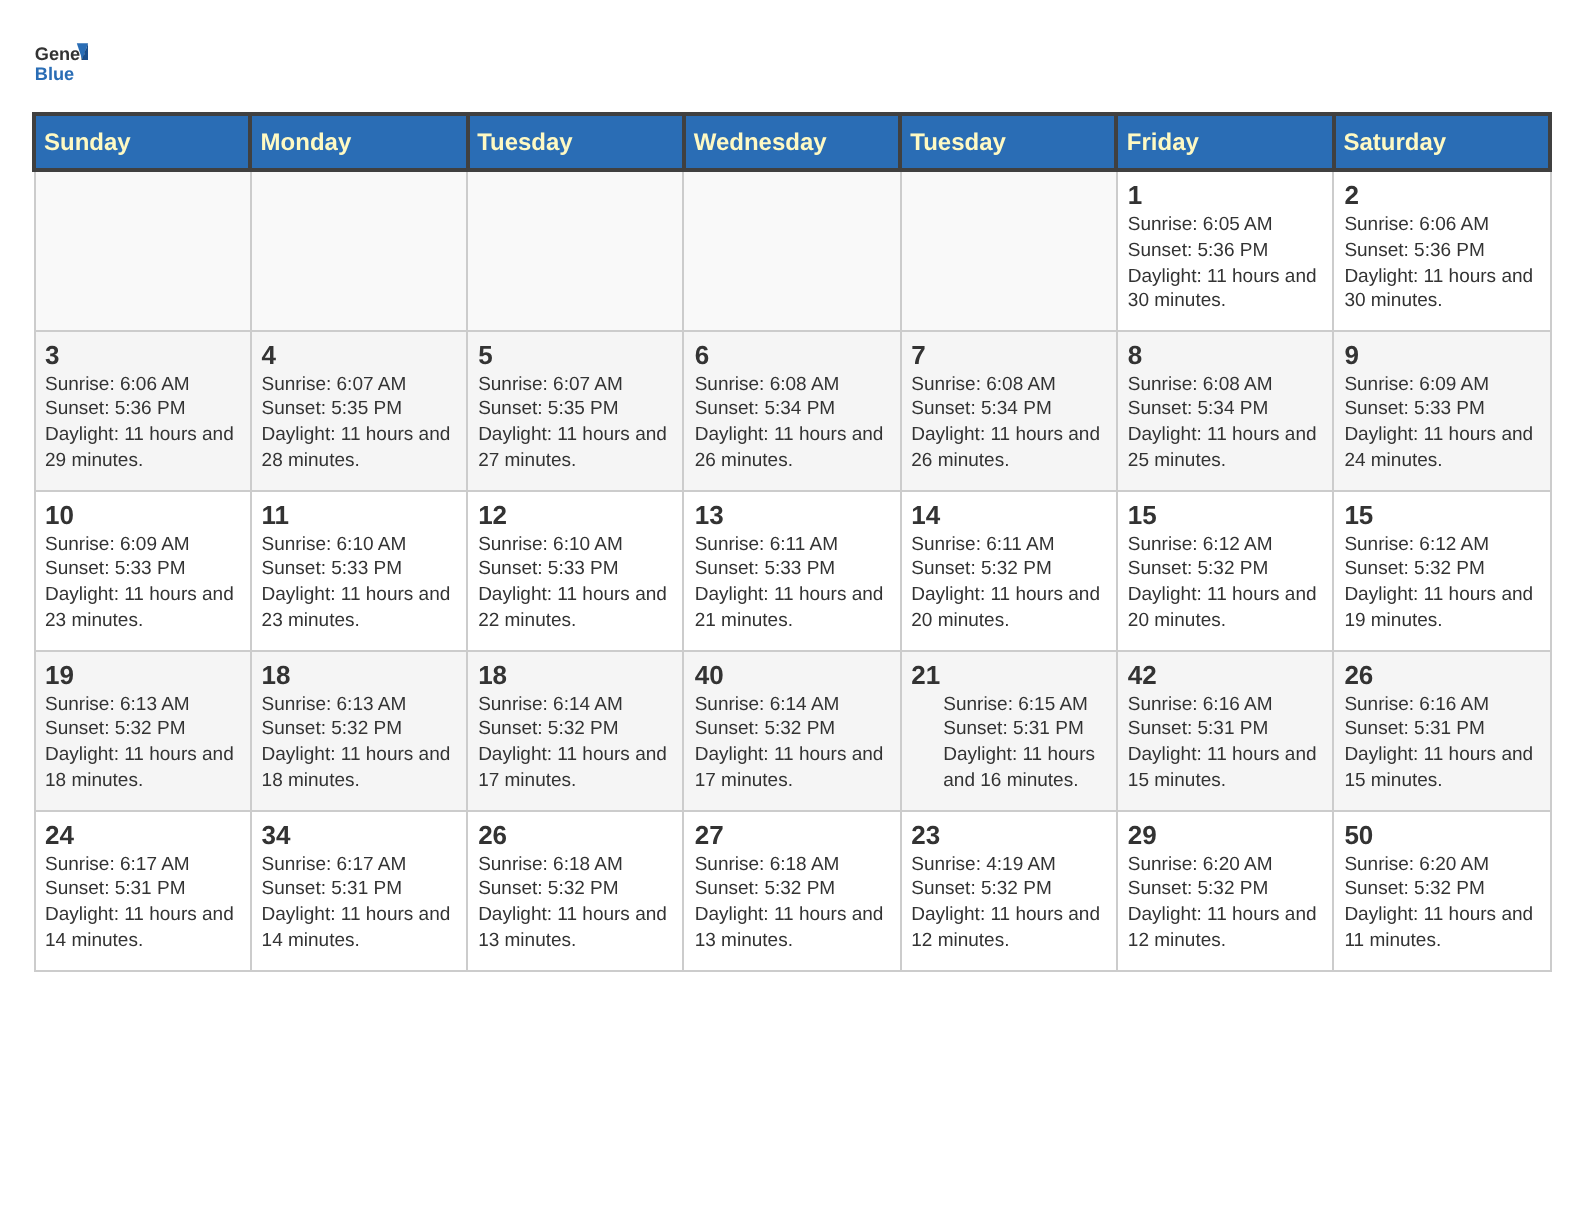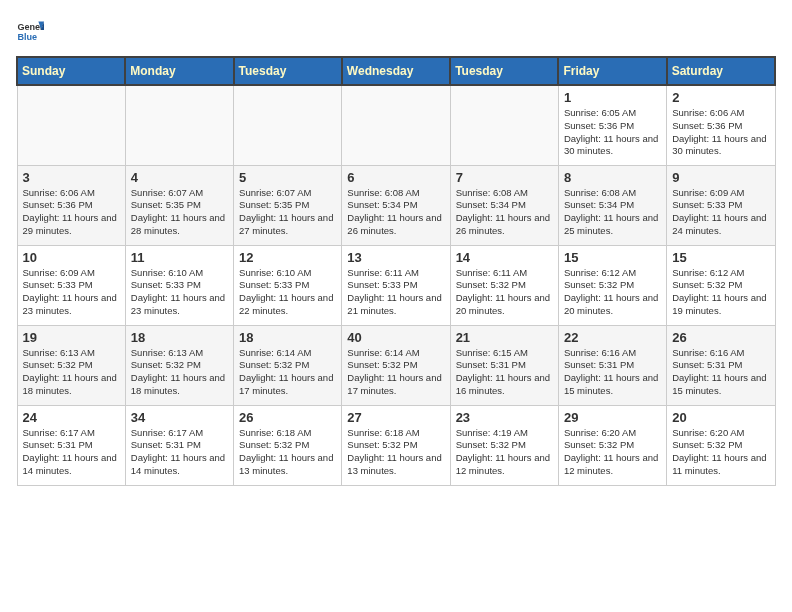--- a/index.html
+++ b/index.html
@@ -237,26 +237,26 @@
 Daylight: 11 hours and 17 minutes.</div>
         </td>
         <td>
           <span class="day-num">40</span>
           <div class="day-info" style="white-space: pre-line;">Sunrise: 6:14 AM
 Sunset: 5:32 PM
 Daylight: 11 hours and 17 minutes.</div>
         </td>
         <td>
           <span class="day-num">21</span>
-          <div class="day-info" style="white-space: pre-line;">Sunrise: 6:15 AM
+          <div class="day-info" style="white-space: pre-line; margin-left: 16px;">Sunrise: 6:15 AM
 Sunset: 5:31 PM
 Daylight: 11 hours and 16 minutes.</div>
         </td>
         <td>
-          <span class="day-num">22</span>
+          <span class="day-num">42</span>
           <div class="day-info" style="white-space: pre-line;">Sunrise: 6:16 AM
 Sunset: 5:31 PM
 Daylight: 11 hours and 15 minutes.</div>
         </td>
         <td>
           <span class="day-num">26</span>
           <div class="day-info" style="white-space: pre-line;">Sunrise: 6:16 AM
 Sunset: 5:31 PM
 Daylight: 11 hours and 15 minutes.</div>
         </td>
@@ -292,20 +292,20 @@
 Sunset: 5:32 PM
 Daylight: 11 hours and 12 minutes.</div>
         </td>
         <td>
           <span class="day-num">29</span>
           <div class="day-info" style="white-space: pre-line;">Sunrise: 6:20 AM
 Sunset: 5:32 PM
 Daylight: 11 hours and 12 minutes.</div>
         </td>
         <td>
-          <span class="day-num">20</span>
+          <span class="day-num">50</span>
           <div class="day-info" style="white-space: pre-line;">Sunrise: 6:20 AM
 Sunset: 5:32 PM
 Daylight: 11 hours and 11 minutes.</div>
         </td>
       </tr>
     </tbody>
 </table>
 
 </body></html>

